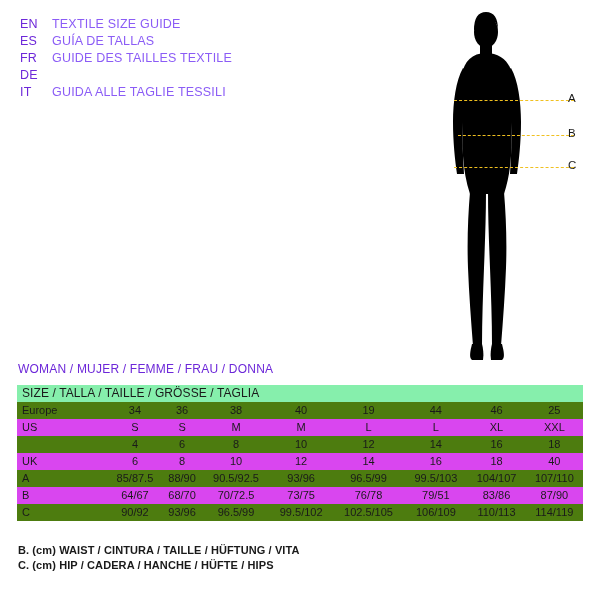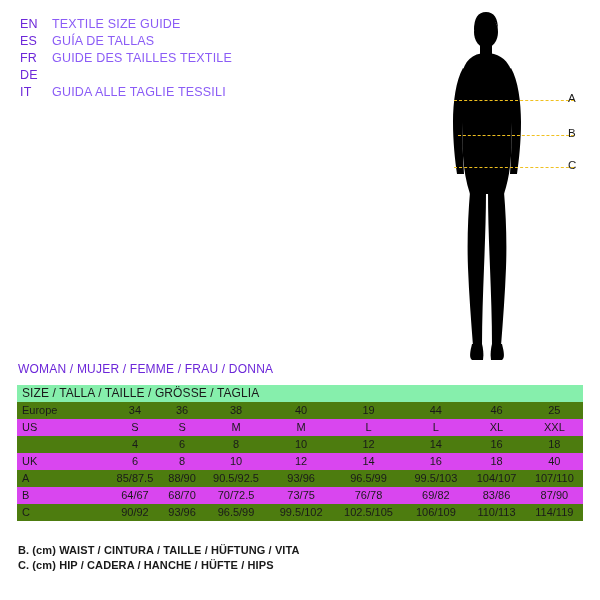--- a/index.html
+++ b/index.html
@@ -268,21 +268,21 @@
       <td>107/110</td>
     </tr>
 
     <tr class="plain">
       <td class="row-head">B</td>
       <td>64/67</td>
       <td>68/70</td>
       <td>70/72.5</td>
       <td>73/75</td>
       <td>76/78</td>
-      <td>69/82</td>
+      <td>79/51</td>
       <td>83/86</td>
       <td>87/90</td>
     </tr>
 
     <tr class="band">
       <td class="row-head">C</td>
       <td>90/92</td>
       <td>93/96</td>
       <td>96.5/99</td>
       <td>99.5/102</td>

